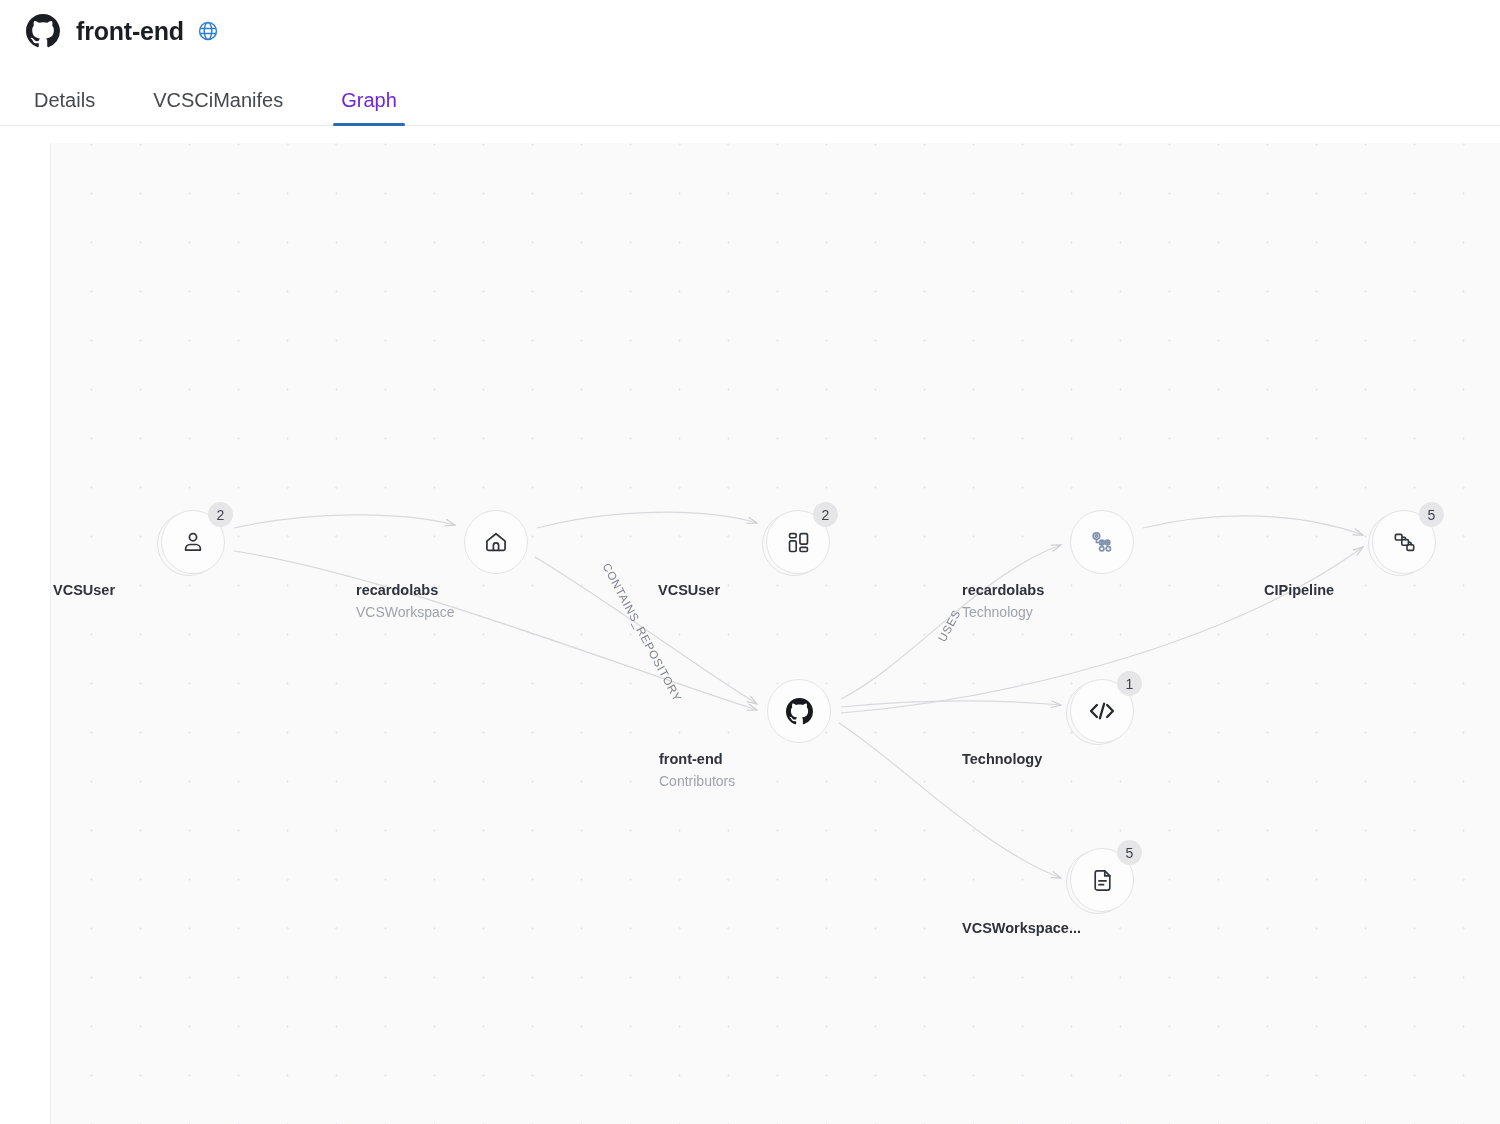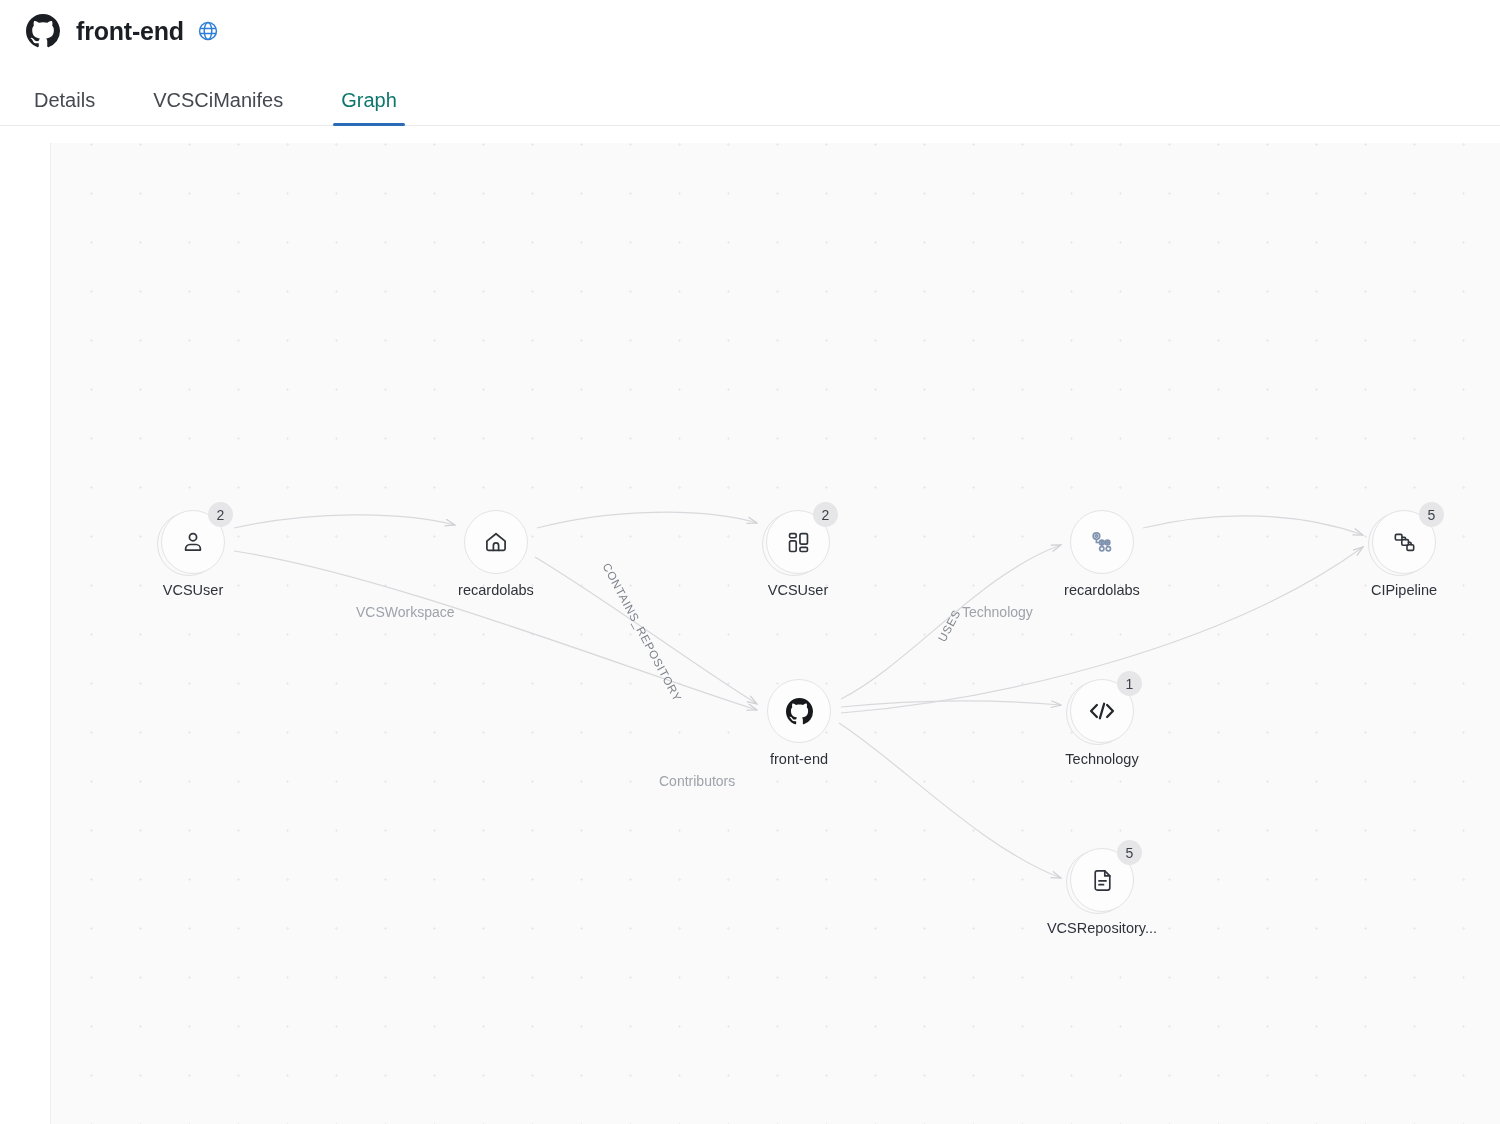--- a/index.html
+++ b/index.html
@@ -58,21 +58,21 @@
     font-size: 20px;
     color: #44484f;
     padding: 0 8px 15px 8px;
     margin-right: 42px;
     cursor: pointer;
     position: relative;
     line-height: 1;
     white-space: nowrap;
   }
   .tab.active {
-    color: #0f766e;
+    color: #6d28d9;
   }
   .tab.active::after {
     content: "";
     position: absolute;
     left: 0; right: 0; bottom: -1px;
     height: 3px;
     background: #2b6cb8;
     border-radius: 2px;
   }
 
@@ -141,23 +141,22 @@
     display: flex;
     align-items: center;
     justify-content: center;
     line-height: 1;
   }
   .node-label {
     position: absolute;
     top: 40px;
     left: -140px;
     width: 280px;
-    text-align: center;
     font-size: 14.5px;
-    font-weight: 400;
+    font-weight: 700;
     color: #2e323a;
     white-space: nowrap;
     overflow: hidden;
     text-overflow: ellipsis;
   }
   .node-sub {
     position: absolute;
     top: 62px;
     left: -140px;
     width: 280px;
@@ -322,21 +321,21 @@
         <div class="node-circle">
              <span>
             <svg width="25" height="25" viewBox="0 0 24 24" fill="none" stroke="#2f343b" stroke-width="1.6" stroke-linecap="round" stroke-linejoin="round">
               <path d="M14.2 2.8H6.9A1.9 1.9 0 0 0 5 4.7v14.6a1.9 1.9 0 0 0 1.9 1.9h10.2a1.9 1.9 0 0 0 1.9-1.9V7.6z"></path>
               <path d="M14.2 2.8v4.8H19"></path>
               <path d="M8.6 12.4h6.8M8.6 16h4.4"></path>
             </svg>
           </span>
            </div>
         <div class="badge">5</div>
-        <div class="node-label">VCSRepository...</div>
+        <div class="node-label">VCSWorkspace...</div>
       </div>
       <div class="node" style="left: 1353px; top: 399px;">
         <div class="node-ring-back"></div>
         <div class="node-circle">
              <span>
             <svg width="25" height="25" viewBox="0 0 24 24" fill="none" stroke="#2f343b" stroke-width="1.55" stroke-linecap="round" stroke-linejoin="round">
               <rect x="3.2" y="4.2" width="6.4" height="5.4" rx="1.2"></rect>
               <rect x="9.4" y="9.2" width="6.4" height="5.4" rx="1.2"></rect>
               <rect x="14.4" y="14.2" width="6.4" height="5.4" rx="1.2"></rect>
               <path d="M9.6 6.9h2.2a1.2 1.2 0 0 1 1.2 1.2v.9M15.8 11.9h1.4a1.2 1.2 0 0 1 1.2 1.2v1"></path>

